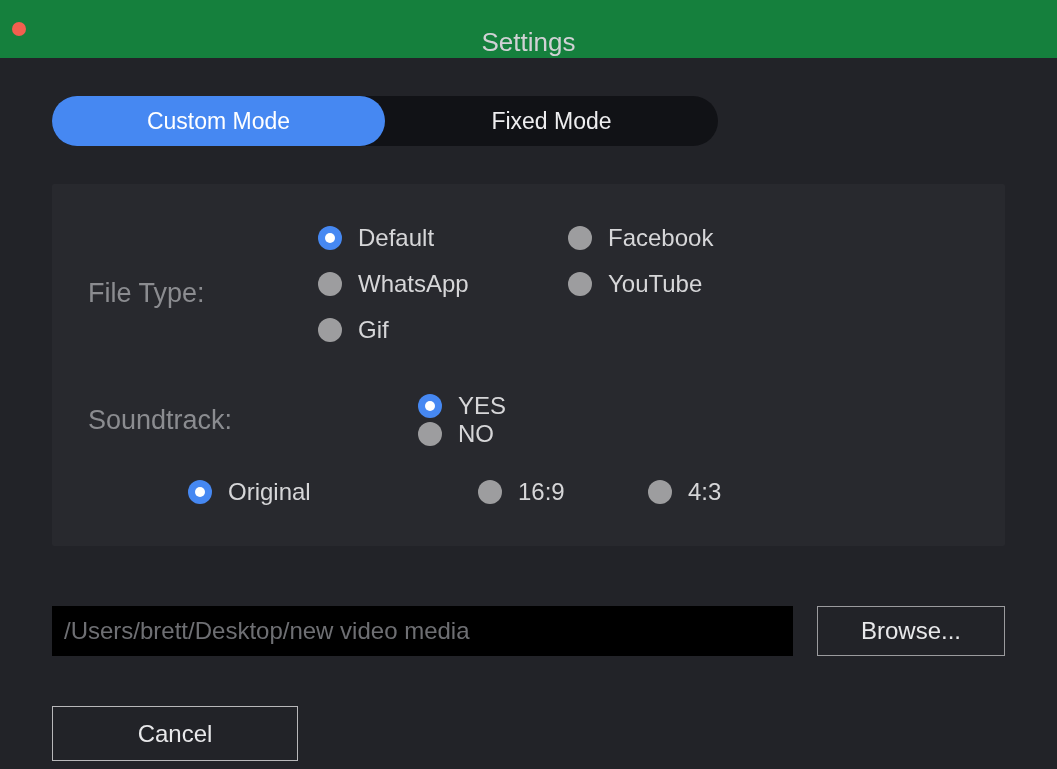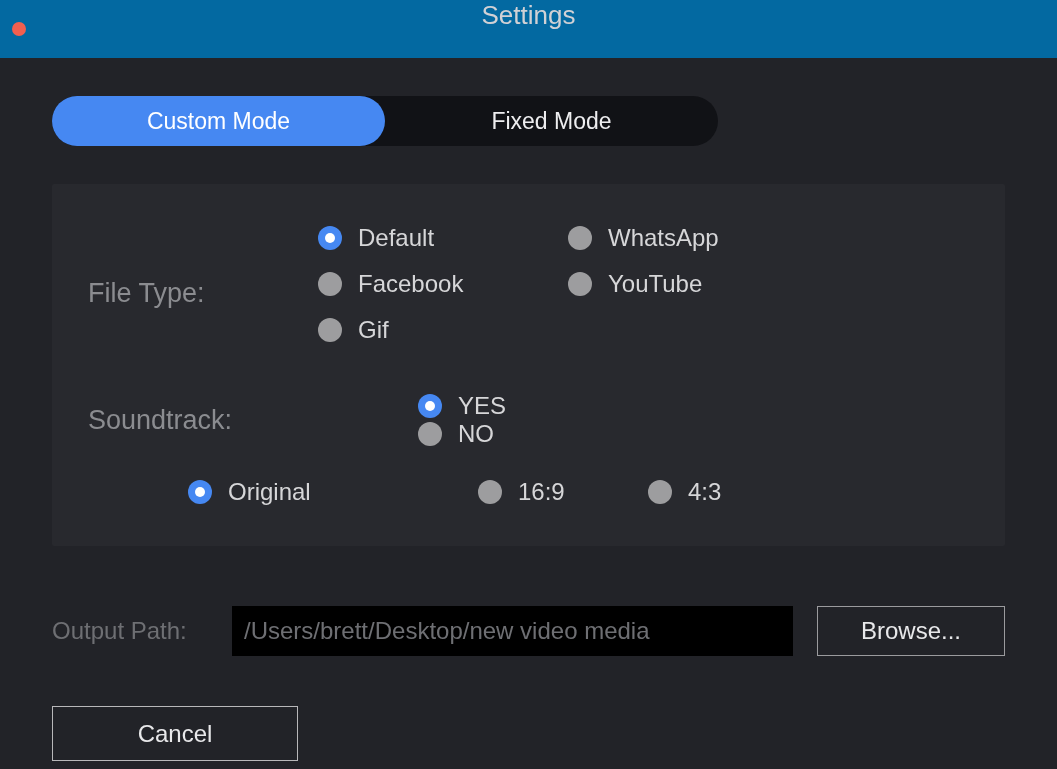--- a/index.html
+++ b/index.html
@@ -1,22 +1,22 @@
 <!DOCTYPE html>
 <html><head>
   <meta charset="utf-8">
   <style>
     * { box-sizing: border-box; margin: 0; padding: 0; font-family: -apple-system, BlinkMacSystemFont, "Segoe UI", Arial, sans-serif; }
     body { background: #222328; color: #d6d6d8; width: 1057px; height: 769px; overflow: hidden; }
 
     .titlebar {
       height: 58px;
-      background: #0369a1;
-      display: flex;
-      align-items: flex-start;
+      background: #15803d;
+      display: flex;
+      align-items: flex-end;
       position: relative;
     }
     .titlebar .dot {
       position: absolute;
       left: 12px;
       top: 22px;
       width: 14px;
       height: 14px;
       border-radius: 50%;
       background: #f25f4f;
@@ -175,25 +175,25 @@
 
     <div class="row">
       <div class="label">File Type:</div>
       <div class="radio-group">
         <div class="radio-item">
           <span class="radio selected"></span>
           <span class="radio-label">Default</span>
         </div>
         <div class="radio-item">
           <span class="radio"></span>
+          <span class="radio-label">Facebook</span>
+        </div>
+        <div class="radio-item">
+          <span class="radio"></span>
           <span class="radio-label">WhatsApp</span>
-        </div>
-        <div class="radio-item">
-          <span class="radio"></span>
-          <span class="radio-label">Facebook</span>
         </div>
         <div class="radio-item">
           <span class="radio"></span>
           <span class="radio-label">YouTube</span>
         </div>
         <div class="radio-item">
           <span class="radio"></span>
           <span class="radio-label">Gif</span>
         </div>
       </div>
@@ -226,21 +226,20 @@
         <div class="radio-item">
           <span class="radio"></span>
           <span class="radio-label">4:3</span>
         </div>
       </div>
     </div>
 
   </div>
 
   <div class="output-row">
-    <div class="output-label">Output Path:</div>
     <input class="output-input" type="text" value="/Users/brett/Desktop/new video media" style="">
     <button class="browse-btn">
       <span>Browse...</span>
     </button>
   </div>
 
   <div class="actions">
     <button class="btn btn-cancel">
       <span>Cancel</span>
     </button>

